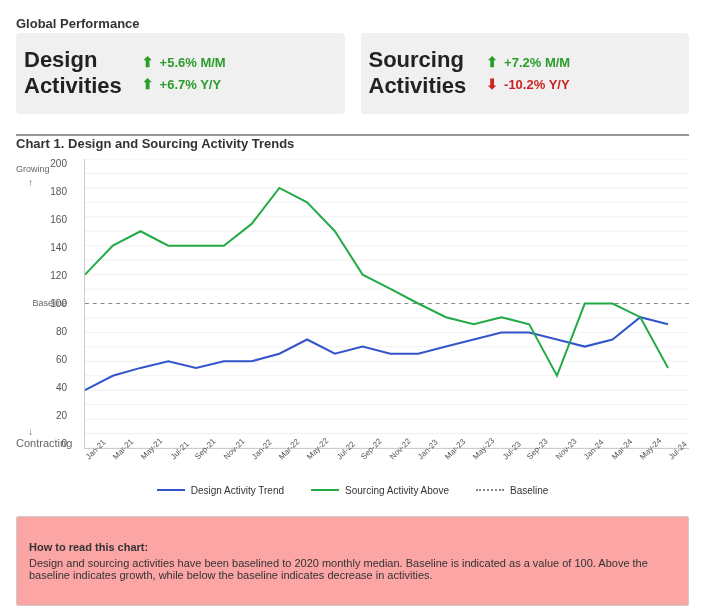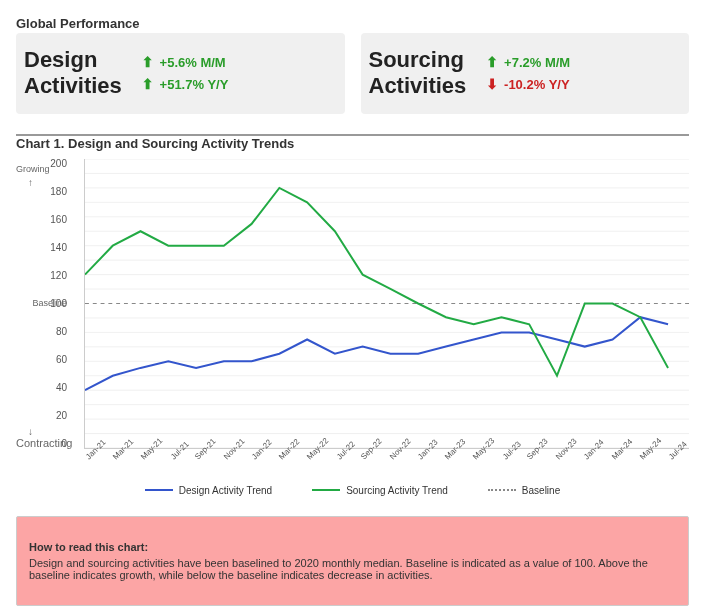--- a/index.html
+++ b/index.html
@@ -148,21 +148,21 @@
     .side-arrow-down {
       position: absolute;
       left: 12px;
       bottom: 12px;
       font-size: 10px;
       color: #666;
     }
     .legend {
       display: flex;
       justify-content: center;
-      gap: 40px;
+      gap: 27px;
       margin-top: 6px;
       margin-bottom: 10px;
       text-align: right;
     }
     .legend-item {
       display: flex;
       align-items: center;
       gap: 6px;
       font-size: 10px;
       color: #333;
@@ -199,21 +199,21 @@
 
   <div class="kpi-card">
     <div class="kpi-label">Design<br>Activities</div>
     <div class="kpi-metrics">
       <div class="kpi-metric green">
         <span class="arrow-up">⬆</span>
         <span>+5.6% M/M</span>
       </div>
       <div class="kpi-metric green">
         <span class="arrow-up">⬆</span>
-        <span>+51.7% Y/Y</span>
+        <span>+6.7% Y/Y</span>
       </div>
     </div>
   </div>
 
   <div class="kpi-card">
     <div class="kpi-label">Sourcing<br>Activities</div>
     <div class="kpi-metrics">
       <div class="kpi-metric green">
         <span class="arrow-up">⬆</span>
         <span>+7.2% M/M</span>
@@ -359,21 +359,21 @@
     </div>
   </div>
 
   <div class="legend">
     <div class="legend-item">
       <div class="legend-line blue"></div>
       <span>Design Activity Trend</span>
     </div>
     <div class="legend-item">
       <div class="legend-line green"></div>
-      <span>Sourcing Activity Trend</span>
+      <span>Sourcing Activity Above</span>
     </div>
     <div class="legend-item">
       <div class="legend-line dotted"></div>
       <span>Baseline</span>
     </div>
   </div>
 </div>
 
 <div class="note-box">
   <strong>How to read this chart:</strong>

